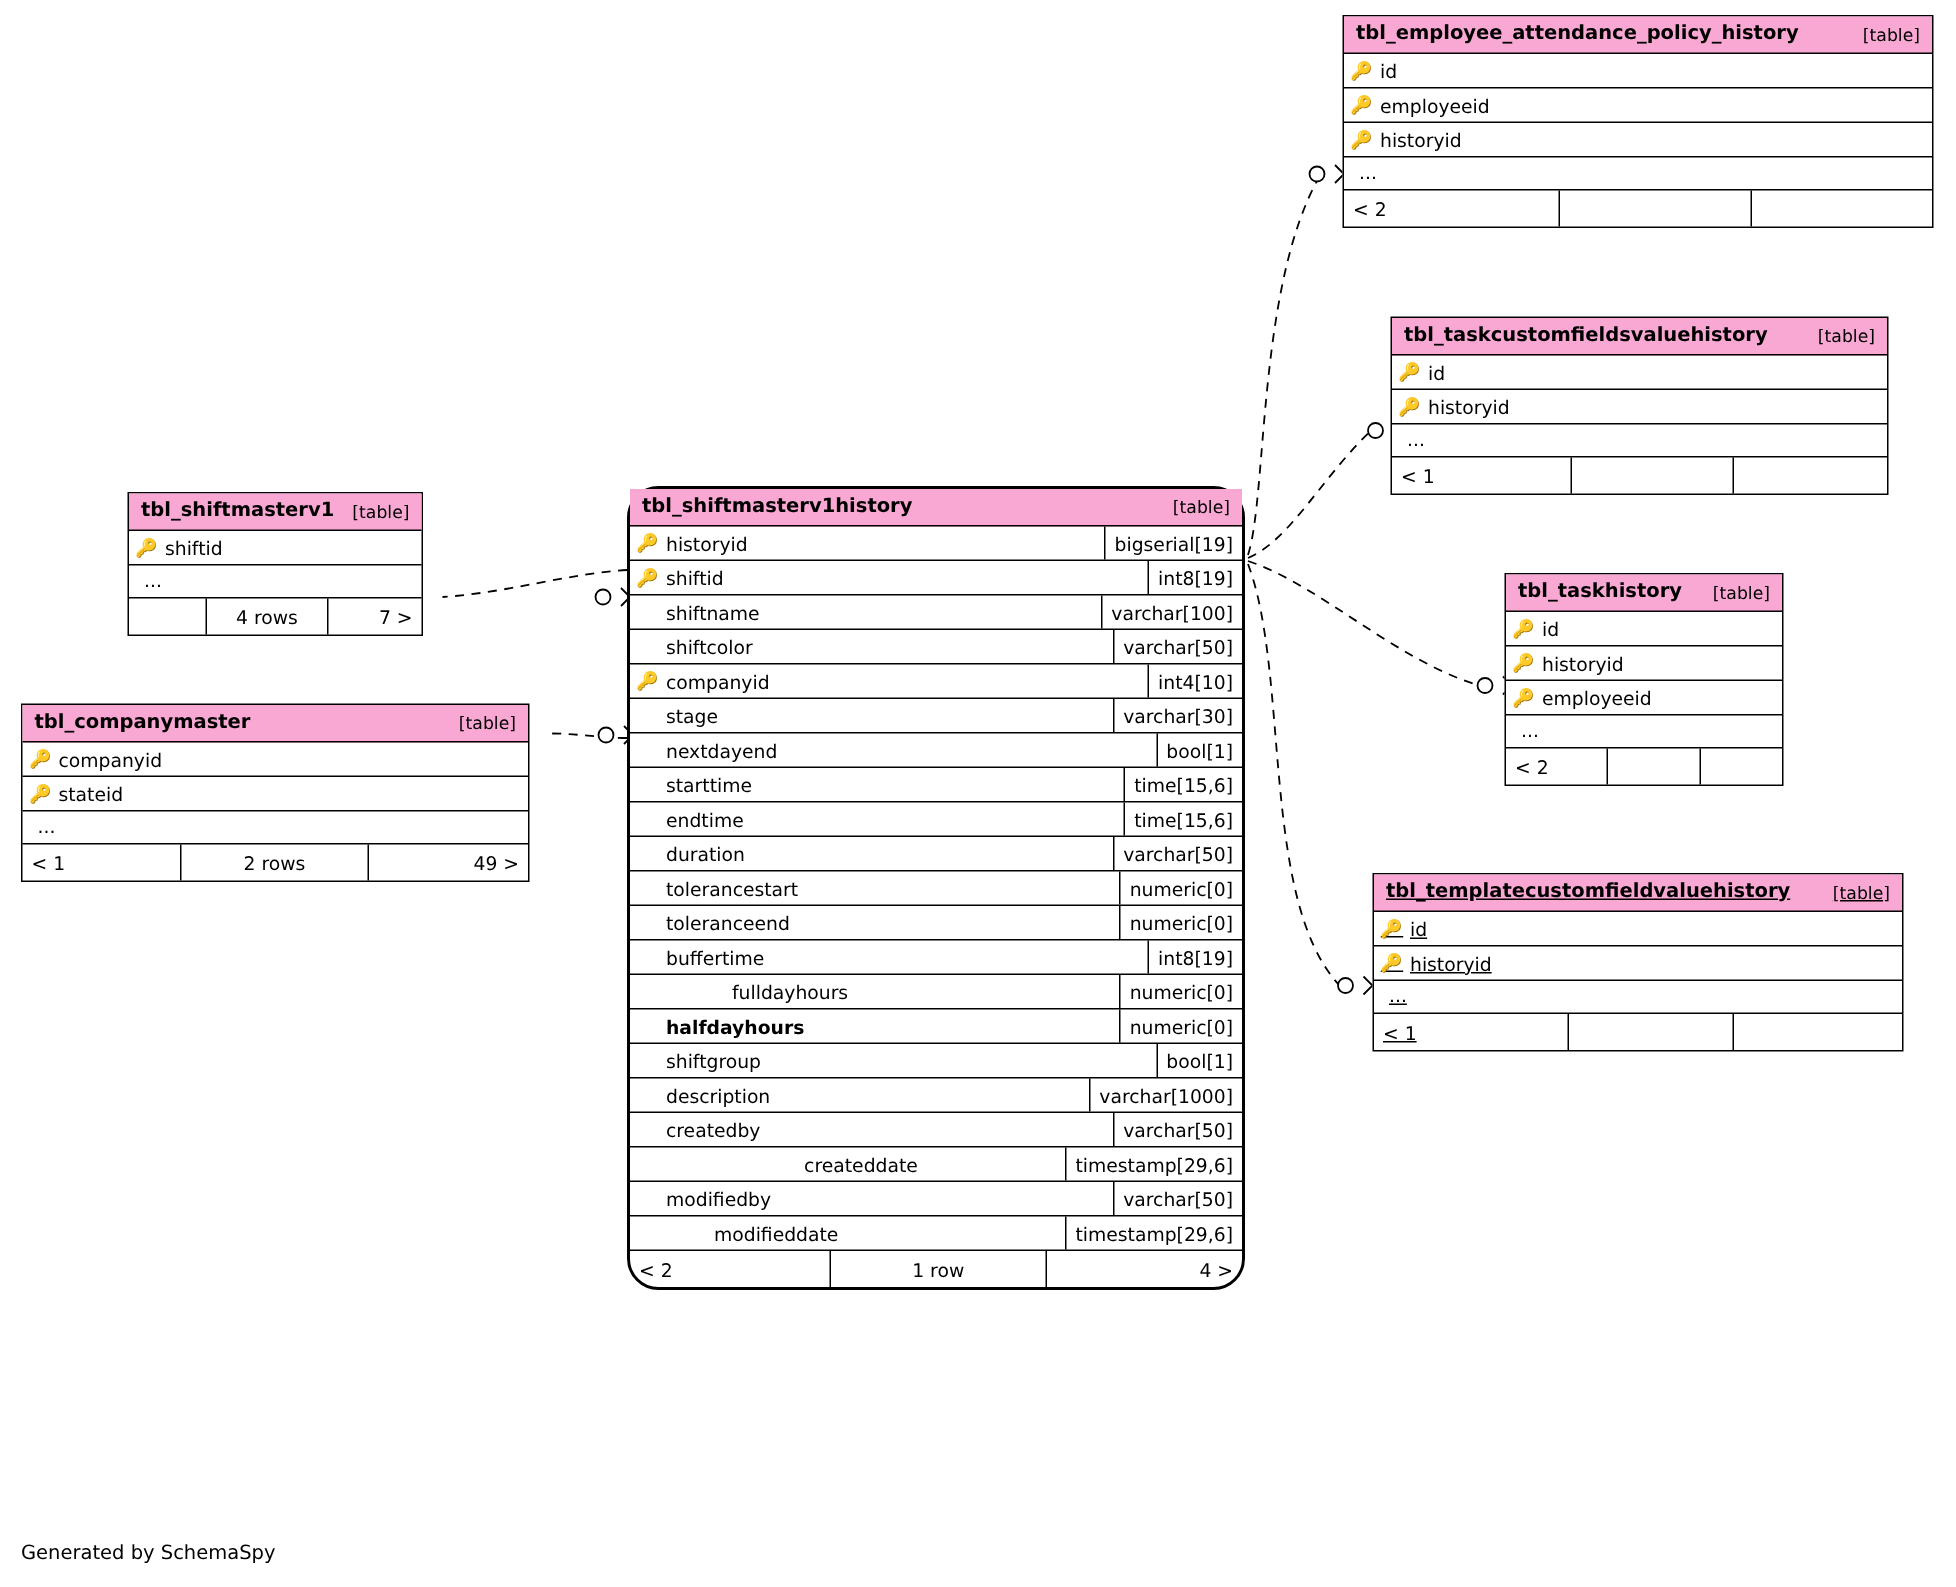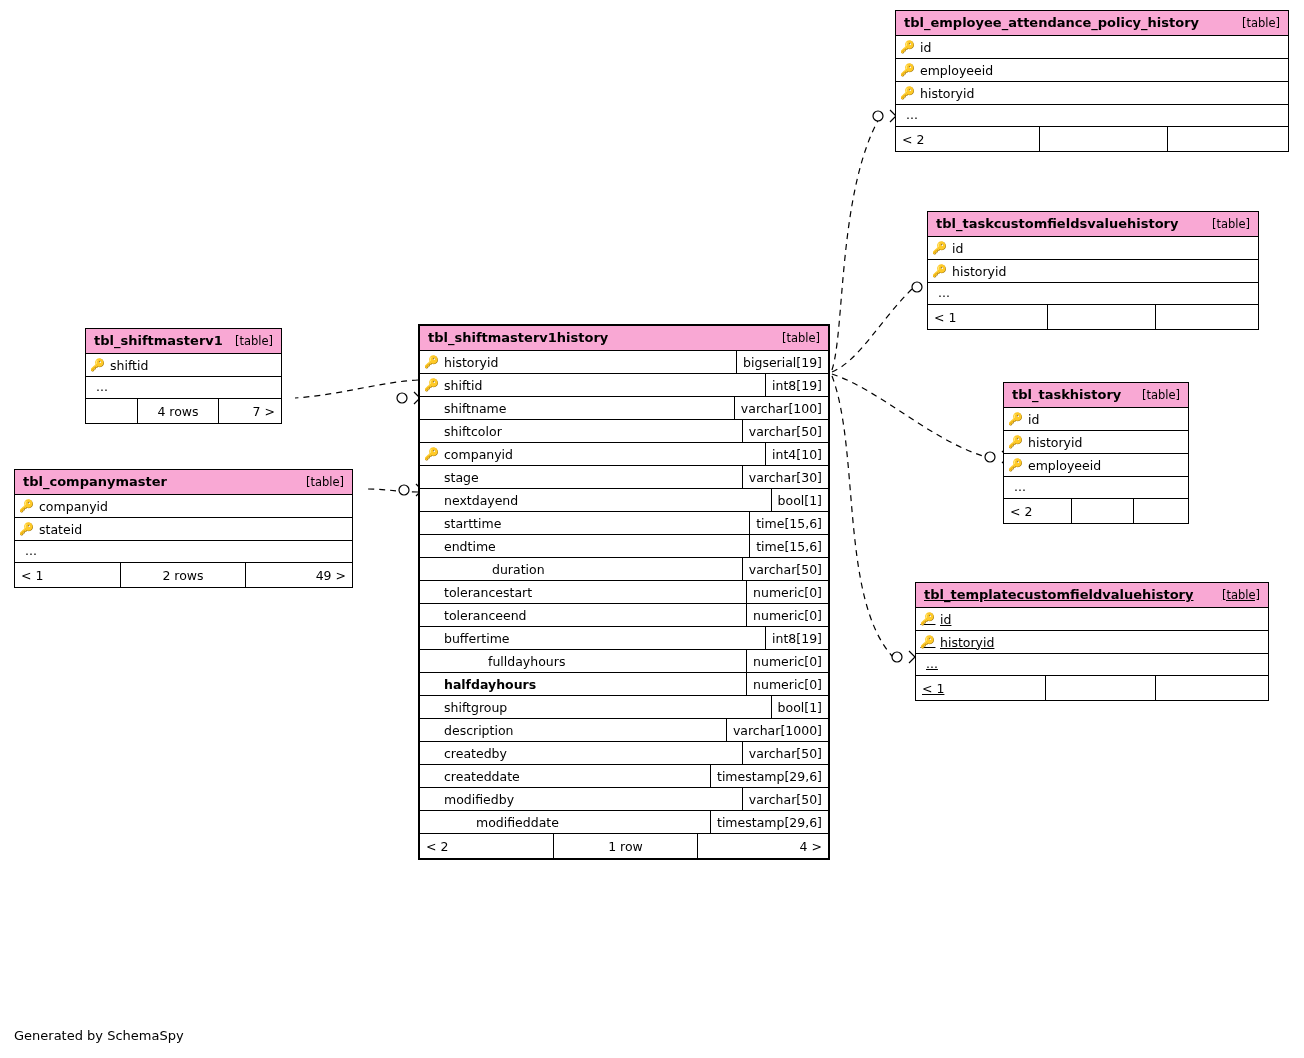--- a/index.html
+++ b/index.html
@@ -337,21 +337,21 @@
       </span>
     </div>
     <div class="ellipsis-row">...</div>
     <div class="footer-row">
       <span class="footer-cell left" style="width:106px;">&lt; 1</span>
       <span class="footer-cell center">2 rows</span>
       <span class="footer-cell right" style="width:106px;">49 &gt;</span>
     </div>
   </div>
 
-  <div class="table-box main" style="left:418px; top:324px; width:412px;">
+  <div class="table-box main" style="left:418px; top:324px; width:412px;border-radius:21px;">
     <div class="tbl-header">
       <span class="tbl-title">tbl_shiftmasterv1history</span>
       <span class="tbl-tag">[table]</span>
     </div>
 
     <div class="col-row">
       <span class="col-name with-type" style="width:232px;">
         <span class="key-slot">
             <span class="key-icon pk">🔑</span>
           </span>
@@ -413,21 +413,21 @@
       <span class="col-type">time[15,6]</span>
     </div>
     <div class="col-row">
       <span class="col-name with-type" style="width:232px;">
         <span class="key-slot"></span>
         <span>endtime</span>
       </span>
       <span class="col-type">time[15,6]</span>
     </div>
     <div class="col-row">
-      <span class="col-name with-type" style="width:232px;margin-left:48px;">
+      <span class="col-name with-type" style="width:232px;">
         <span class="key-slot"></span>
         <span>duration</span>
       </span>
       <span class="col-type">varchar[50]</span>
     </div>
     <div class="col-row">
       <span class="col-name with-type" style="width:232px;">
         <span class="key-slot"></span>
         <span>tolerancestart</span>
       </span>
@@ -476,21 +476,21 @@
       <span class="col-type">varchar[1000]</span>
     </div>
     <div class="col-row">
       <span class="col-name with-type" style="width:232px;">
         <span class="key-slot"></span>
         <span>createdby</span>
       </span>
       <span class="col-type">varchar[50]</span>
     </div>
     <div class="col-row">
-      <span class="col-name with-type" style="width:232px;">
+      <span class="col-name with-type" style="width:232px;justify-content:center;">
         <span class="key-slot"></span>
         <span>createddate</span>
       </span>
       <span class="col-type">timestamp[29,6]</span>
     </div>
     <div class="col-row">
       <span class="col-name with-type" style="width:232px;">
         <span class="key-slot"></span>
         <span>modifiedby</span>
       </span>

